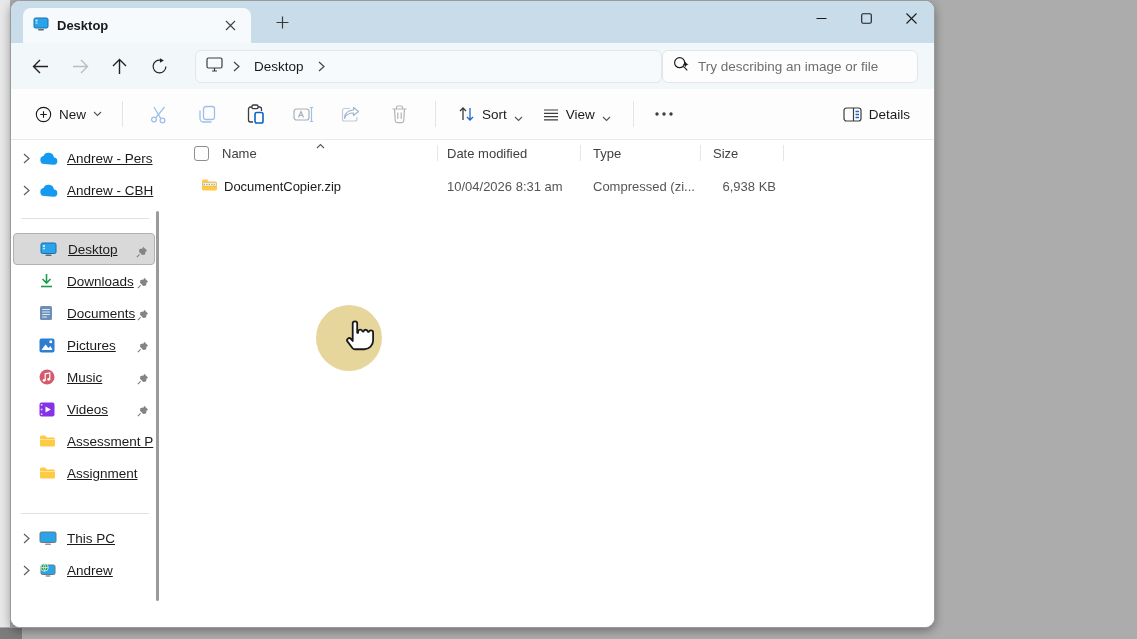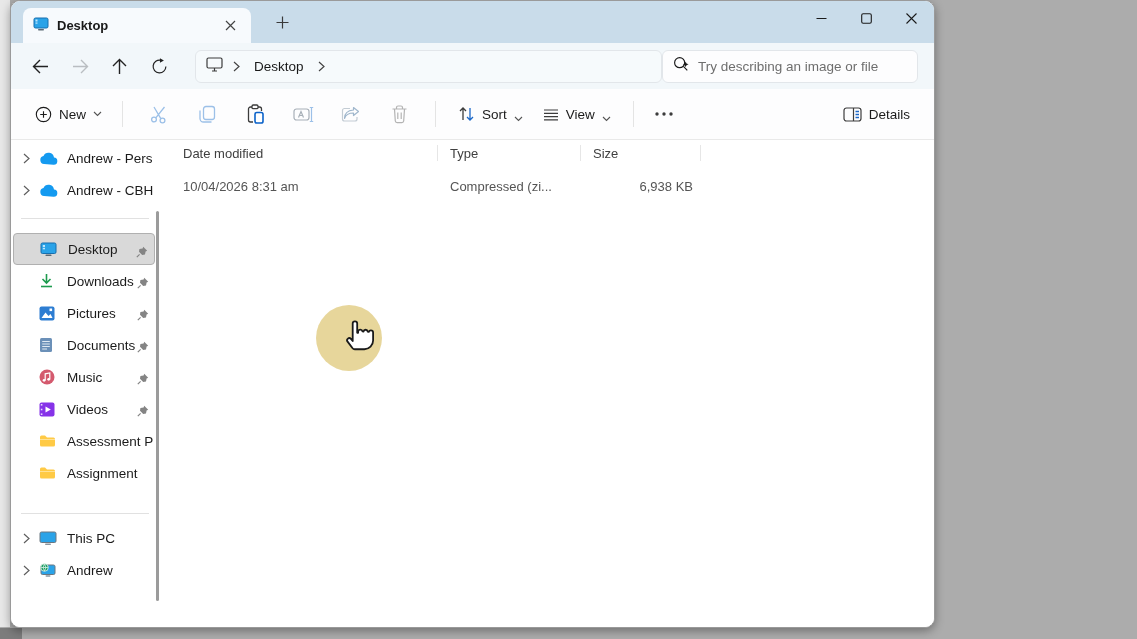--- a/index.html
+++ b/index.html
@@ -42,21 +42,21 @@
   .tb-icon-btn { width:48px; height:36px; display:flex; align-items:center; justify-content:center; border-radius:4px; flex:none; }
   .tb-drop { display:flex; align-items:flex-end; gap:7px; padding:6px 10px; border-radius:4px; font-size:13.5px; color:#1b1b1b; }
   .tb-details { margin-left:auto; display:flex; align-items:center; gap:7px; padding:6px 8px; font-size:13.5px; color:#1b1b1b; }
 
   
   .content { flex:1; display:flex; position:relative; background:#fff; min-height:0; }
   .sidebar { width:163px; flex:none; position:relative; padding-top:2px; }
   .side-row { height:32px; display:flex; align-items:center; padding-left:10px; position:relative; width:142px; margin-left:2px; border-radius:4px; }
   .side-row .chev { width:16px; flex:none; display:flex; align-items:center; }
   .side-row .sicon { width:20px; flex:none; display:flex; align-items:center; }
-  .side-row .slabel { font-size:13.5px; color:#1b1b1b; margin-left:8px; white-space:nowrap; overflow:hidden; flex:1; }
+  .side-row .slabel { font-size:13.5px; color:#1b1b1b; margin-left:8px; white-space:nowrap; overflow:hidden; flex:1;text-decoration:underline; }
   .side-row .pin { position:absolute; right:6px; top:10px; }
   .side-row.selected { background:#d9d9d9; border:1px solid #b0b0b0; }
   .side-sep { height:1px; background:#e1e1e1; margin:12px 8px 14px 10px; width:128px; }
   .side-scroll { position:absolute; left:145px; top:71px; width:3px; height:390px; background:#9b9b9b; border-radius:2px; }
 
   .main { flex:1; position:relative; min-width:0; }
   .list-header { display:grid; grid-template-columns:264px 143px 120px 83px; height:26px; align-items:center; font-size:13px; color:#404040; }
   .hcell { position:relative; height:100%; display:flex; align-items:center; }
   .hcell:after { content:""; position:absolute; right:0; top:5px; height:16px; width:1px; background:#e6e6e6; }
   .hcell.name { padding-left:20px; gap:13px; }
@@ -332,41 +332,41 @@
           </span>
         <span class="slabel">Downloads</span>
         <span class="pin"><svg width="12" height="12" viewBox="0 0 12 12">
               <path d="M7.2 0.8 L11.2 4.8 L9.6 5.4 L9 8.6 L6.2 9 L3 5.8 L3.4 3 L6.6 2.4 Z" fill="#848484"></path>
               <path d="M3.6 8.4 L0.8 11.2" stroke="#848484" stroke-width="1.2"></path>
             </svg></span>
       </div>
       <div class="side-row">
         <span class="chev"></span>
         <span class="sicon">
+            <svg width="14" height="16" viewBox="0 0 14 16">
+              <rect x="1" y="1" width="12" height="14" rx="1.5" fill="#6b90b8"></rect>
+              <path d="M3.2 4.5 H10.8 M3.2 7 H10.8 M3.2 9.5 H10.8 M3.2 12 H8" stroke="#dfe9f2" stroke-width="1.2"></path>
+            </svg>
+          </span>
+        <span class="slabel">Documents</span>
+        <span class="pin"><svg width="12" height="12" viewBox="0 0 12 12">
+              <path d="M7.2 0.8 L11.2 4.8 L9.6 5.4 L9 8.6 L6.2 9 L3 5.8 L3.4 3 L6.6 2.4 Z" fill="#848484"></path>
+              <path d="M3.6 8.4 L0.8 11.2" stroke="#848484" stroke-width="1.2"></path>
+            </svg></span>
+      </div>
+      <div class="side-row">
+        <span class="chev"></span>
+        <span class="sicon">
             <svg width="16" height="15" viewBox="0 0 16 15">
               <rect x="0.5" y="0.5" width="15" height="14" rx="2" fill="#2d7dd2"></rect>
               <path d="M2.5 12 L6.5 6.5 L9.5 10 L11.5 8 L13.5 12 Z" fill="#fff"></path>
               <rect x="10.5" y="2.5" width="2.6" height="2.6" fill="#fff"></rect>
             </svg>
           </span>
         <span class="slabel">Pictures</span>
-        <span class="pin"><svg width="12" height="12" viewBox="0 0 12 12">
-              <path d="M7.2 0.8 L11.2 4.8 L9.6 5.4 L9 8.6 L6.2 9 L3 5.8 L3.4 3 L6.6 2.4 Z" fill="#848484"></path>
-              <path d="M3.6 8.4 L0.8 11.2" stroke="#848484" stroke-width="1.2"></path>
-            </svg></span>
-      </div>
-      <div class="side-row">
-        <span class="chev"></span>
-        <span class="sicon">
-            <svg width="14" height="16" viewBox="0 0 14 16">
-              <rect x="1" y="1" width="12" height="14" rx="1.5" fill="#6b90b8"></rect>
-              <path d="M3.2 4.5 H10.8 M3.2 7 H10.8 M3.2 9.5 H10.8 M3.2 12 H8" stroke="#dfe9f2" stroke-width="1.2"></path>
-            </svg>
-          </span>
-        <span class="slabel">Documents</span>
         <span class="pin"><svg width="12" height="12" viewBox="0 0 12 12">
               <path d="M7.2 0.8 L11.2 4.8 L9.6 5.4 L9 8.6 L6.2 9 L3 5.8 L3.4 3 L6.6 2.4 Z" fill="#848484"></path>
               <path d="M3.6 8.4 L0.8 11.2" stroke="#848484" stroke-width="1.2"></path>
             </svg></span>
       </div>
       <div class="side-row">
         <span class="chev"></span>
         <span class="sicon">
             <svg width="16" height="16" viewBox="0 0 16 16">
               <circle cx="8" cy="8" r="7.5" fill="#d45a6e"></circle>
@@ -447,31 +447,50 @@
               <path d="M2 4.5 H9 M5.5 1 a5.5 5.5 0 0 1 0 7 M5.5 1 a5.5 5.5 0 0 0 0 7" stroke="#eaf6f0" stroke-width="0.7" fill="none"></path>
             </svg>
           </span>
         <span class="slabel">Andrew</span>
       </div>
       <div class="side-scroll"></div>
     </div>
 
     <div class="main">
       <div class="list-header">
+        <div class="hcell name">
+          <span class="checkbox"></span>
+          <span>Name</span>
+          <span class="sort-caret">
+            <svg width="9" height="6" viewBox="0 0 9 6">
+                <path d="M1 5 L4.5 1.5 L8 5" stroke="#5a5a5a" stroke-width="1.1" fill="none"></path>
+              </svg>
+          </span>
+        </div>
         <div class="hcell date">
             <span>Date modified</span>
           </div>
         <div class="hcell type">
             <span>Type</span>
           </div>
         <div class="hcell size">
             <span>Size</span>
           </div>
       </div>
       <div class="file-row">
+        <div class="fcell name">
+          <span>
+            <svg width="17" height="14" viewBox="0 0 17 14">
+                <path d="M1 3 a1.5 1.5 0 0 1 1.5 -1.5 H6 L8 3.5 H14.5 A1.5 1.5 0 0 1 16 5 V11 a1.5 1.5 0 0 1 -1.5 1.5 H2.5 A1.5 1.5 0 0 1 1 11 Z" fill="#ffca45"></path>
+                <rect x="1.6" y="4.6" width="13.8" height="3.4" rx="1.2" fill="#fdfdf6" stroke="#c9b06a" stroke-width="0.6"></rect>
+                <path d="M2.6 6.3 H14.6" stroke="#8d8d85" stroke-width="1" stroke-dasharray="1.4 1.1"></path>
+              </svg>
+          </span>
+          <span>DocumentCopier.zip</span>
+        </div>
         <div class="fcell date">10/04/2026 8:31 am</div>
         <div class="fcell type">Compressed (zi...</div>
         <div class="fcell size">6,938 KB</div>
       </div>
 
     </div>
 
     <div class="click-highlight"></div>
     <div class="hand-cursor">
       <svg width="36" height="36" viewBox="0 0 24 24">

